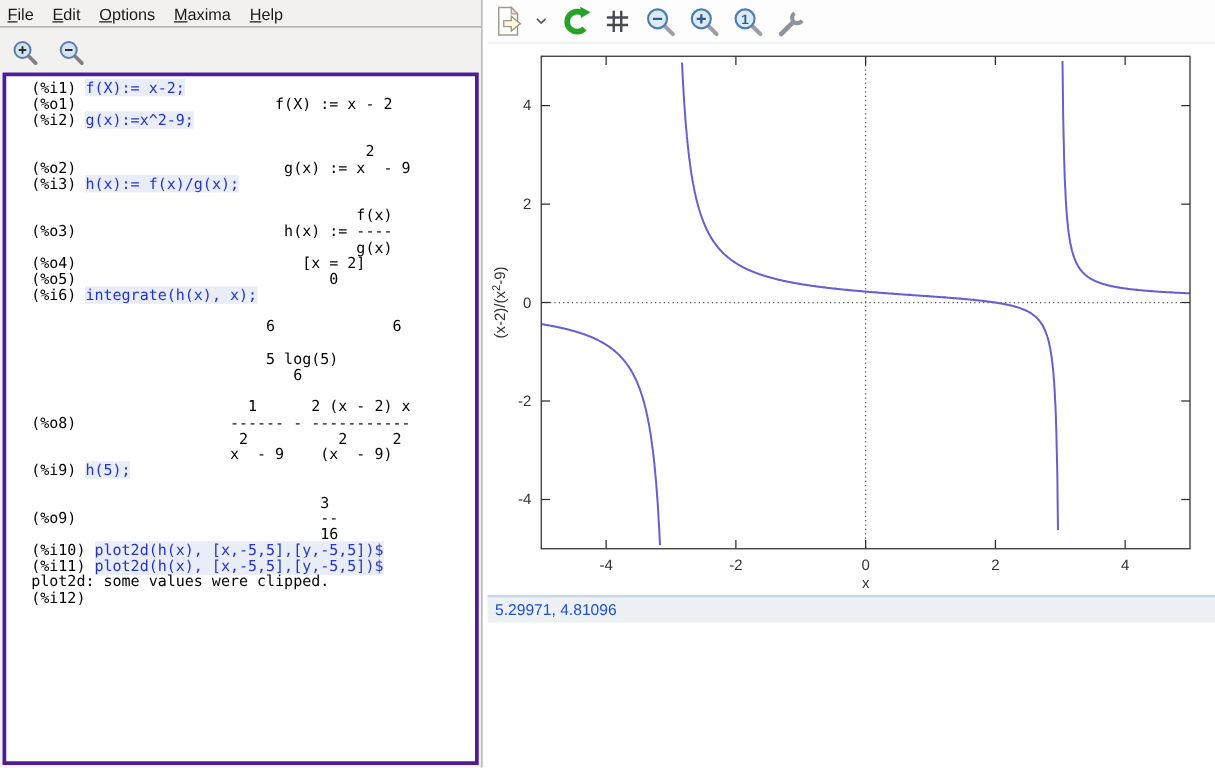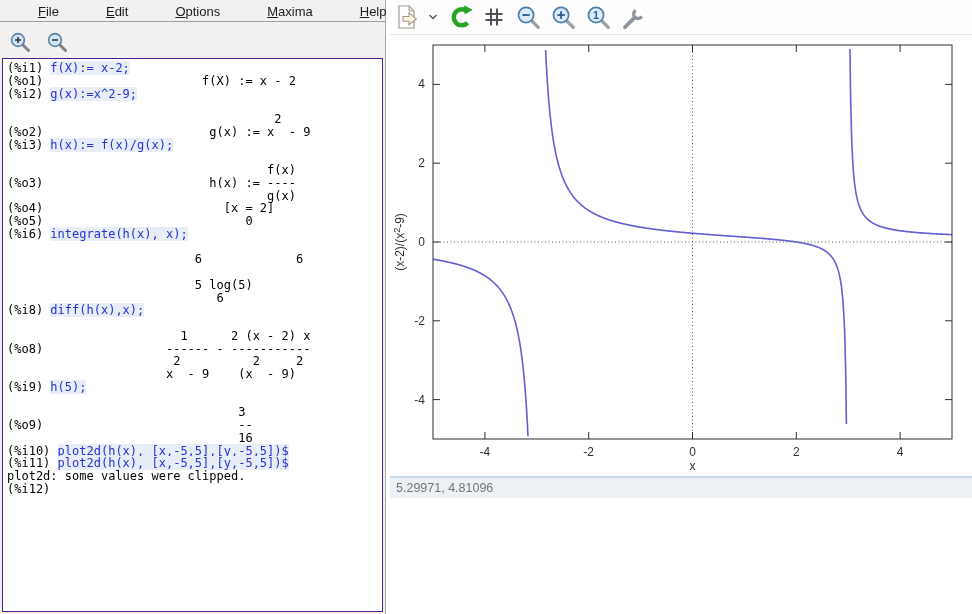--- a/index.html
+++ b/index.html
@@ -3,40 +3,40 @@
 <meta charset="utf-8">
 <style>
   html,body{margin:0;padding:0}
   body{width:972px;height:614px;position:relative;background:#fff;overflow:hidden;
        font-family:"Liberation Sans",sans-serif;}
   
   .left-pane{position:absolute;left:0;top:0;width:386px;height:614px;background:#f2f1ef;
              border-right:1px solid #a9a9a9;box-sizing:border-box;}
   .menubar{height:20px;display:flex;align-items:center;gap:15px;padding:1px 6px 0 6px;
            font-size:13px;color:#1a1a1a;border-bottom:1px solid #9f9f9f;}
-  .menu-item{cursor:default;margin-left:32px;}
+  .menu-item{cursor:default;}
   .menu-item u{text-decoration:underline;}
   .con-toolbar{height:36px;display:flex;align-items:center;gap:13px;padding:2px 8px 0 8px;}
   .tb-btn{width:24px;height:24px;display:flex;align-items:center;justify-content:center;}
   .console{position:absolute;left:2px;right:2px;top:58px;bottom:2px;background:#fff;
-           border:1px solid #4c1d95;padding:3px 0 0 4px;overflow:hidden;
+           border:3px solid #4c1d95;padding:3px 0 0 20px;overflow:hidden;
            font-family:"DejaVu Sans Mono",monospace;font-size:12px;line-height:12.75px;
            color:#000;}
   .cline{white-space:pre;height:12.75px;}
   .prompt{color:#000;}
   .incode{color:#2433cf;background:#e9edf8;}
   
   .right-pane{position:absolute;left:390px;top:0;width:582px;height:497px;background:#fff;}
   .plot-toolbar{height:34px;background:#fdfdfd;border-bottom:1px solid #e4e7ea;
                 display:flex;align-items:center;gap:9px;padding-left:5px;}
   .pt-btn{display:flex;align-items:center;justify-content:center;height:28px;}
   .plot-area{position:relative;width:582px;height:441px;background:#fff;}
   .tick{font-family:"Liberation Sans",sans-serif;font-size:12px;fill:#303030;}
   .status-bar{height:22px;background:#edf1f5;border-top:2px solid #c5d9ea;box-sizing:border-box;
-              font-size:12.5px;color:#737373;padding:3px 0 0 6px;}
+              font-size:12.5px;color:#1d4ed8;padding:3px 0 0 6px;}
 </style>
 </head>
 <body>
 
 <div class="left-pane">
   <div class="menubar" id="menubar">
       <span class="menu-item"><u>F</u>ile</span>
       <span class="menu-item"><u>E</u>dit</span>
       <span class="menu-item"><u>O</u>ptions</span>
       <span class="menu-item"><u>M</u>axima</span>
@@ -74,21 +74,20 @@
       <div class="cline">(%o3)                       h(x) := ----</div>
       <div class="cline">                                    g(x)</div>
       <div class="cline">(%o4)                         [x = 2]</div>
       <div class="cline">(%o5)                            0</div>
       <div class="cline"><span class="prompt">(%i6) </span><span class="incode">integrate(h(x), x);</span></div>
       <div class="cline">&nbsp;</div>
       <div class="cline">                          6             6</div>
       <div class="cline">&nbsp;</div>
       <div class="cline">                          5 log(5)</div>
       <div class="cline">                             6</div>
-      <div class="cline"><span class="prompt">(%i8) </span><span class="incode">diff(h(x),x);</span></div>
       <div class="cline">&nbsp;</div>
       <div class="cline">                        1      2 (x - 2) x</div>
       <div class="cline">(%o8)                 ------ - -----------</div>
       <div class="cline">                       2          2     2</div>
       <div class="cline">                      x  - 9    (x  - 9)</div>
       <div class="cline"><span class="prompt">(%i9) </span><span class="incode">h(5);</span></div>
       <div class="cline">&nbsp;</div>
       <div class="cline">                                3</div>
       <div class="cline">(%o9)                           --</div>
       <div class="cline">                                16</div>

